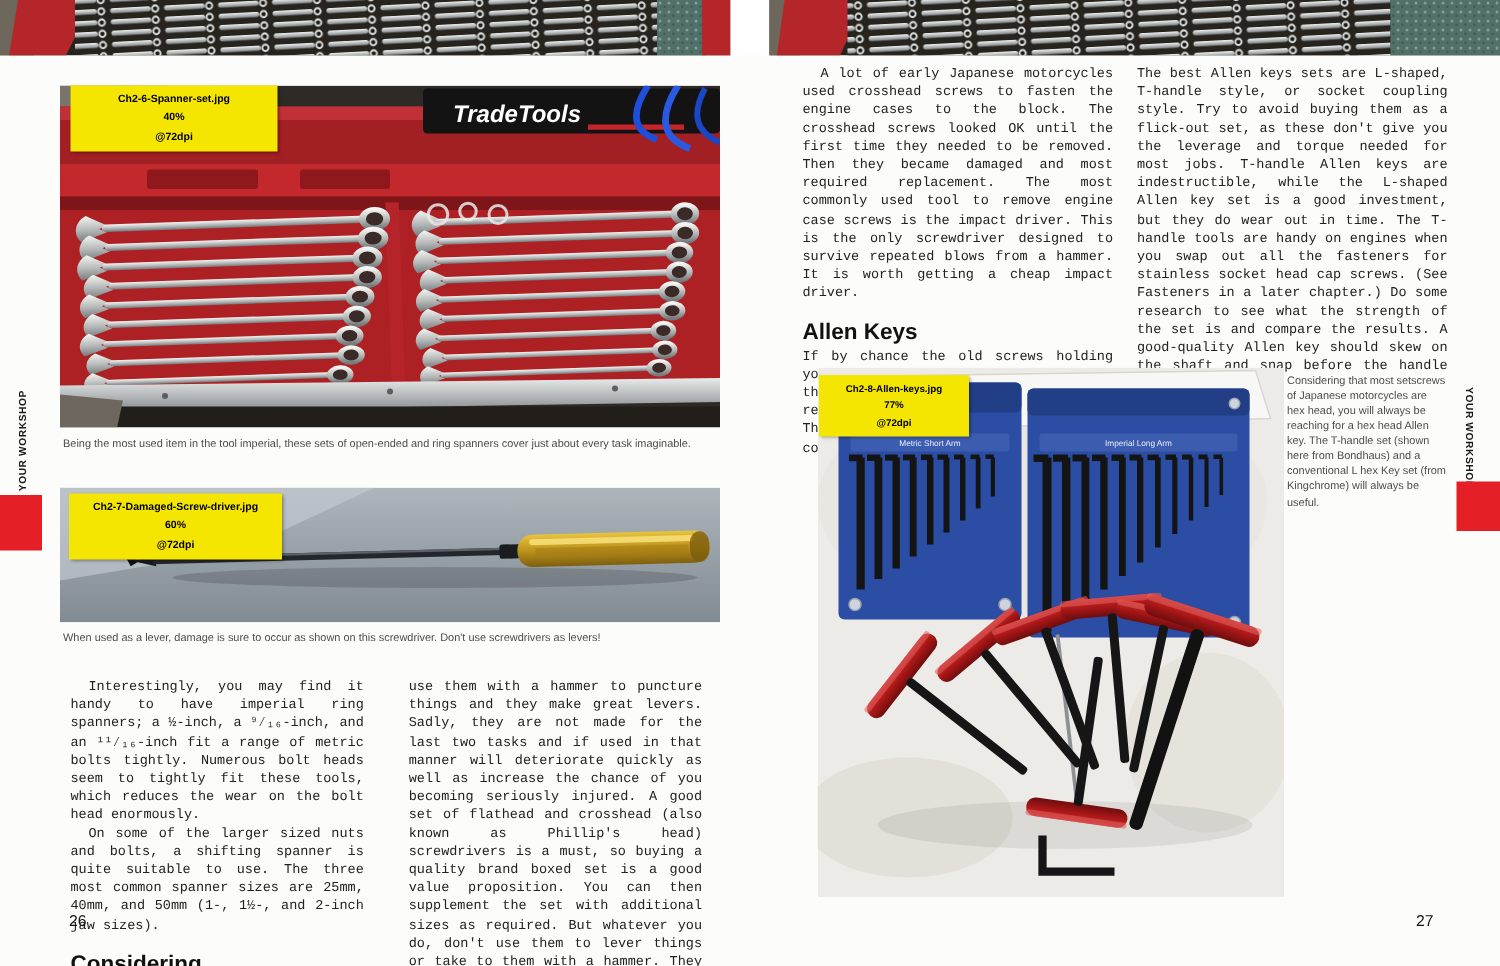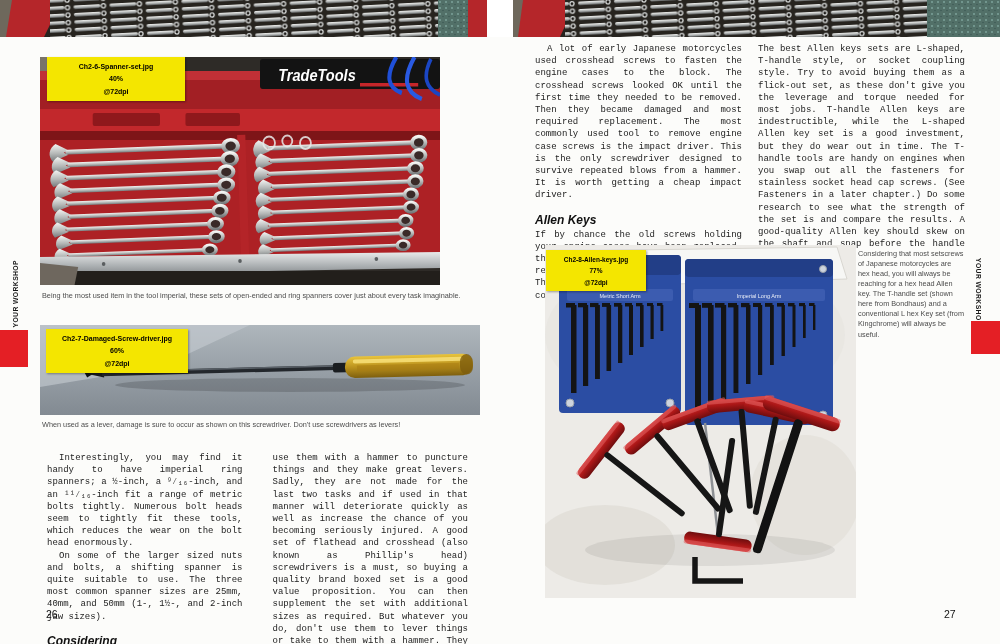--- a/index.html
+++ b/index.html
@@ -3,21 +3,21 @@
 <meta charset="utf-8">
 <style>
   html,body{margin:0;padding:0;background:#e9e9e6;}
   .spread{position:relative;width:1000px;height:644px;background:#fcfcfa;overflow:hidden;
           font-family:"Liberation Sans",sans-serif;}
   
   .top-strip{position:absolute;left:0;top:0;width:1000px;height:37px;}
   
   .photo{position:absolute;overflow:hidden;}
   .photo svg{display:block;width:100%;height:100%;}
-  #photo-spanners{left:40px;top:57px;width:400px;height:228px;}
+  #photo-spanners{left:40px;top:57px;width:440px;height:228px;}
   #photo-screwdriver{left:40px;top:325px;width:440px;height:90px;}
   #photo-allen{left:545px;top:245px;width:311px;height:353px;}
   
   .plabel{position:absolute;background:#f4e600;color:#000;text-align:center;
           font-weight:bold;font-size:7px;line-height:1.75;padding:4px 7px 3px;
           box-shadow:1px 1px 2px rgba(0,0,0,.35);}
   #label1{left:47px;top:57px;width:124px;}
   #label2{left:46px;top:329px;width:128px;}
   #label3{left:546px;top:250px;width:86px;font-size:6.5px;}
   
@@ -27,22 +27,22 @@
   #caption3{left:858px;top:249px;width:106px;white-space:normal;line-height:1.38;}
   
   .columns{position:absolute;display:flex;}
   #cols-left{left:47px;top:452px;width:421px;gap:30px;}
   #cols-right{left:535px;top:43px;width:430px;gap:16px;}
   .col{width:202px;}
   #cols-right .col{width:207px;}
   .para{font-family:Liberation Mono, monospace;font-size:9px;line-height:12.2px;
         color:#222;text-align:justify;margin:0;}
   .indent{text-indent:12px;}
-  .sect-head{font-family:"Liberation Sans",sans-serif;font-weight:bold;font-size:12px;
-             color:#111;margin:11px 0 2px 0;font-style:italic;}
+  .sect-head{font-family:"Liberation Sans",sans-serif;font-weight:bold;font-size:15px;
+             color:#111;margin:11px 0 2px 0;}
   
   .pagenum{position:absolute;font-weight:normal;font-size:10.5px;color:#111;}
   #pagenum-left{left:46px;top:608px;}
   #pagenum-right{left:944px;top:608px;}
   .v-label{position:absolute;font-weight:bold;font-size:6.8px;letter-spacing:.4px;
            color:#1a1a1a;writing-mode:vertical-rl;white-space:nowrap;}
   #v-label-left{left:12px;top:260px;transform:rotate(180deg);}
   #v-label-right{left:975px;top:258px;}
   .red-block{position:absolute;background:#e41f25;}
   #red-block-left{left:0;top:330px;width:28px;height:37px;}

